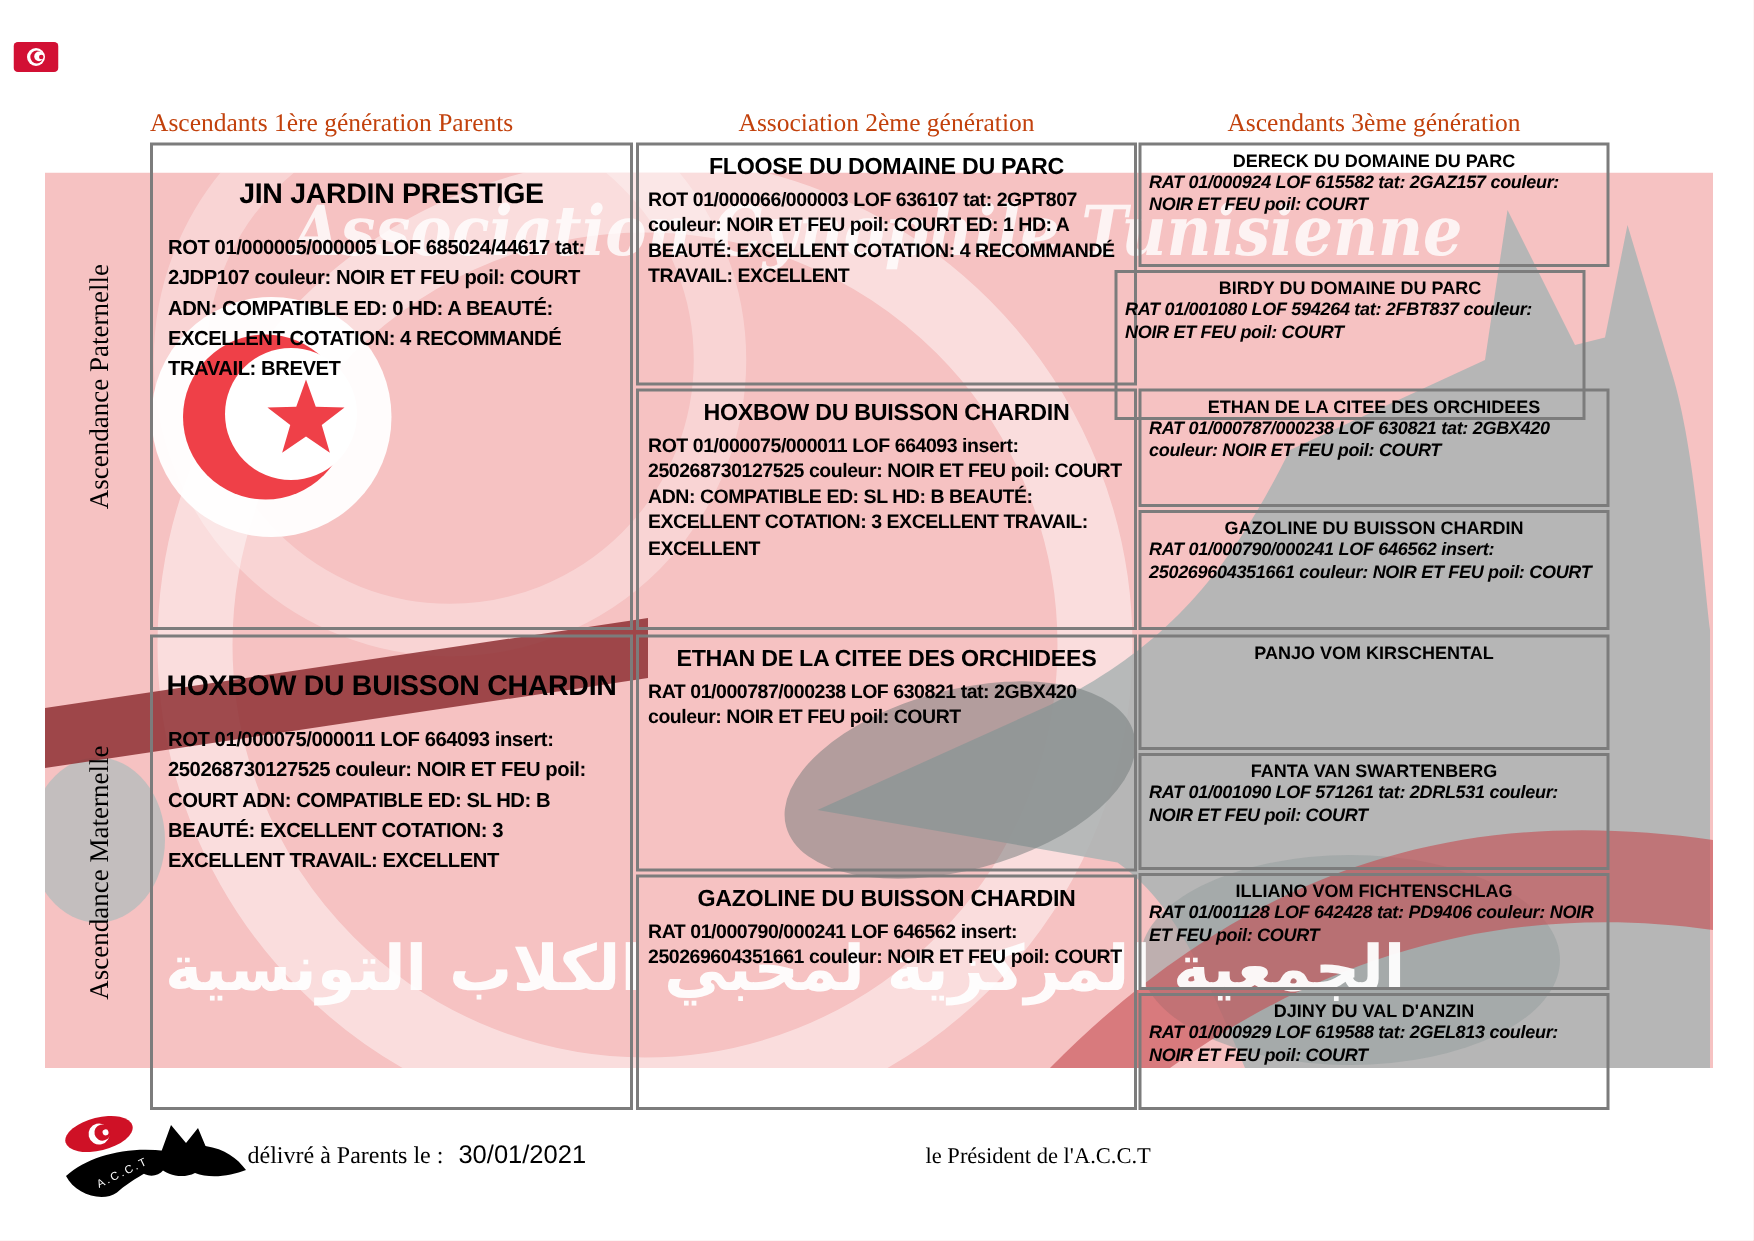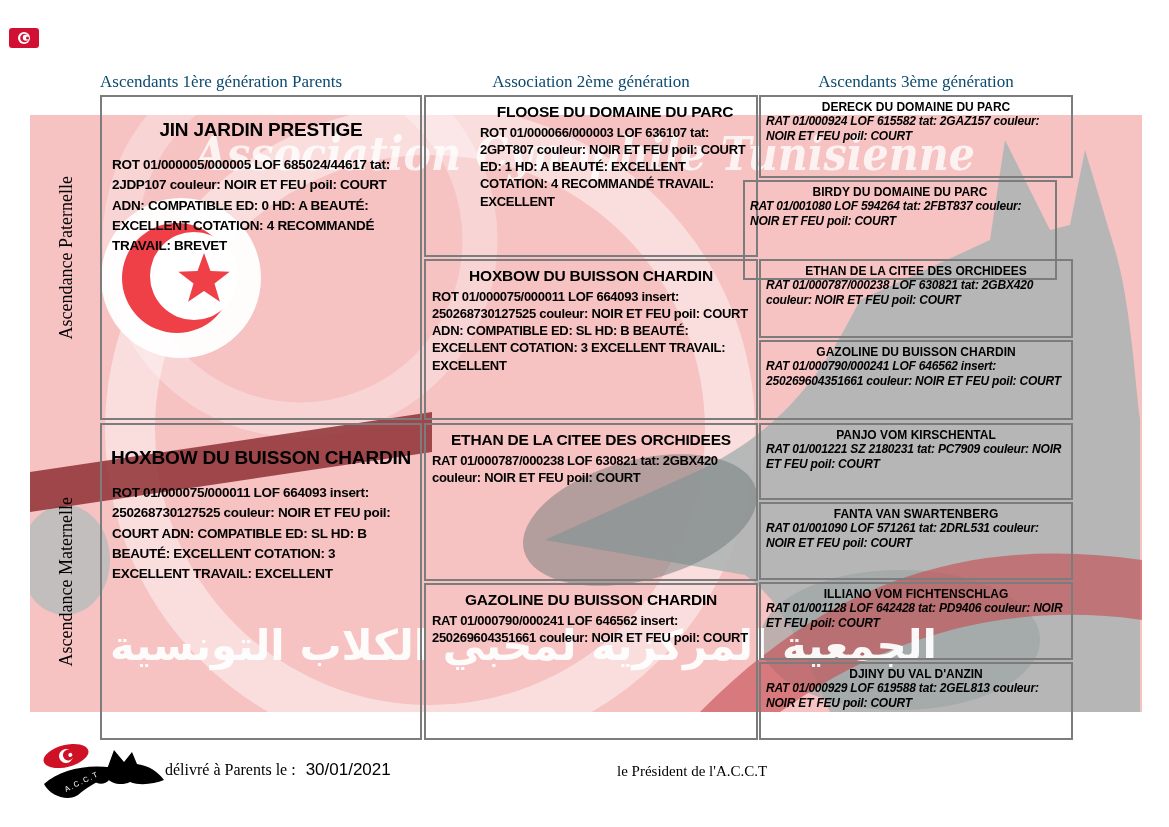--- a/index.html
+++ b/index.html
@@ -1,20 +1,20 @@
 <!DOCTYPE html>
 <html><head>
 <meta charset="utf-8">
 <style>
   html,body{margin:0;padding:0;background:#fff;}
   #page{position:relative;width:1169px;height:827px;background:#fff;overflow:hidden;
         font-family:"Liberation Sans",sans-serif;}
   #bg{position:absolute;left:0;top:0;z-index:0;}
   .hdr{position:absolute;top:72px;z-index:3;font-family:"Liberation Serif",serif;
-       font-size:17px;color:#0c4a6e;}
+       font-size:17px;color:#c2410c;}
   .vlabel{position:absolute;z-index:3;display:flex;align-items:center;justify-content:center;
           font-family:"Liberation Serif",serif;font-size:18px;color:#000;}
   .vlabel span{writing-mode:vertical-rl;transform:rotate(180deg);white-space:nowrap;}
   .box{position:absolute;z-index:2;border:2px solid #7c7c7c;box-sizing:border-box;
        background:transparent;color:#000;}
   .box .title{font-weight:bold;text-align:center;letter-spacing:-0.2px;}
   .box .details{font-weight:bold;letter-spacing:-0.3px;}
   .g1 .title{font-size:19px;margin:22px 4px 0 4px;}
   .g1 .details{font-size:13.5px;line-height:1.5;margin:14px 8px 0 10px;}
   .g2 .title{font-size:15.5px;margin:6px 2px 0 2px;}
@@ -88,21 +88,21 @@
 
   <div class="box g1" style="left:100px;top:95px;width:322px;height:325px;">
     <div class="title">JIN JARDIN PRESTIGE</div>
     <div class="details">ROT 01/000005/000005 LOF 685024/44617 tat: 2JDP107 couleur: NOIR ET FEU poil: COURT ADN: COMPATIBLE ED: 0 HD: A BEAUTÉ: EXCELLENT COTATION: 4 RECOMMANDÉ TRAVAIL: BREVET</div>
   </div>
   <div class="box g1" style="left:100px;top:423px;width:322px;height:317px;">
     <div class="title">HOXBOW DU BUISSON CHARDIN</div>
     <div class="details">ROT 01/000075/000011 LOF 664093 insert: 250268730127525 couleur: NOIR ET FEU poil: COURT ADN: COMPATIBLE ED: SL HD: B BEAUTÉ: EXCELLENT COTATION: 3 EXCELLENT TRAVAIL: EXCELLENT</div>
   </div>
 
-  <div class="box g2" style="left:424px;top:95px;width:334px;height:162px;padding-left:48px;">
+  <div class="box g2" style="left:424px;top:95px;width:334px;height:162px;">
     <div class="title">FLOOSE DU DOMAINE DU PARC</div>
     <div class="details">ROT 01/000066/000003 LOF 636107 tat: 2GPT807 couleur: NOIR ET FEU poil: COURT ED: 1 HD: A BEAUTÉ: EXCELLENT COTATION: 4 RECOMMANDÉ TRAVAIL: EXCELLENT</div>
   </div>
   <div class="box g2" style="left:424px;top:259px;width:334px;height:161px;">
     <div class="title">HOXBOW DU BUISSON CHARDIN</div>
     <div class="details">ROT 01/000075/000011 LOF 664093 insert: 250268730127525 couleur: NOIR ET FEU poil: COURT ADN: COMPATIBLE ED: SL HD: B BEAUTÉ: EXCELLENT COTATION: 3 EXCELLENT TRAVAIL: EXCELLENT</div>
   </div>
   <div class="box g2" style="left:424px;top:423px;width:334px;height:158px;">
     <div class="title">ETHAN DE LA CITEE DES ORCHIDEES</div>
     <div class="details">RAT 01/000787/000238 LOF 630821 tat: 2GBX420 couleur: NOIR ET FEU poil: COURT</div>
@@ -123,21 +123,20 @@
   <div class="box g3" style="left:759px;top:259px;width:314px;height:79px;">
     <div class="title">ETHAN DE LA CITEE DES ORCHIDEES</div>
     <div class="details">RAT 01/000787/000238 LOF 630821 tat: 2GBX420 couleur: NOIR ET FEU poil: COURT</div>
   </div>
   <div class="box g3" style="left:759px;top:340px;width:314px;height:80px;">
     <div class="title">GAZOLINE DU BUISSON CHARDIN</div>
     <div class="details">RAT 01/000790/000241 LOF 646562 insert: 250269604351661 couleur: NOIR ET FEU poil: COURT</div>
   </div>
   <div class="box g3" style="left:759px;top:423px;width:314px;height:77px;">
     <div class="title">PANJO VOM KIRSCHENTAL</div>
-    <div class="details">RAT 01/001221 SZ 2180231 tat: PC7909 couleur: NOIR ET FEU poil: COURT</div>
   </div>
   <div class="box g3" style="left:759px;top:502px;width:314px;height:78px;">
     <div class="title">FANTA VAN SWARTENBERG</div>
     <div class="details">RAT 01/001090 LOF 571261 tat: 2DRL531 couleur: NOIR ET FEU poil: COURT</div>
   </div>
   <div class="box g3" style="left:759px;top:582px;width:314px;height:78px;">
     <div class="title">ILLIANO VOM FICHTENSCHLAG</div>
     <div class="details">RAT 01/001128 LOF 642428 tat: PD9406 couleur: NOIR ET FEU poil: COURT</div>
   </div>
   <div class="box g3" style="left:759px;top:662px;width:314px;height:78px;">

